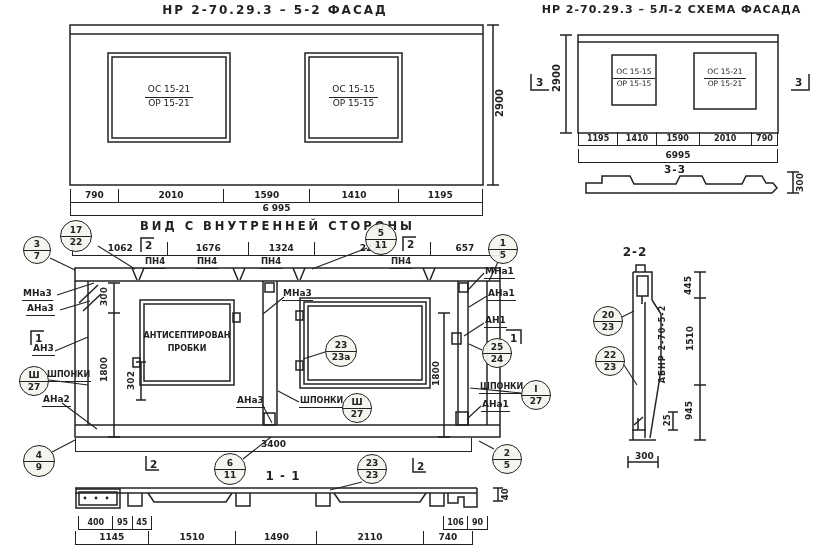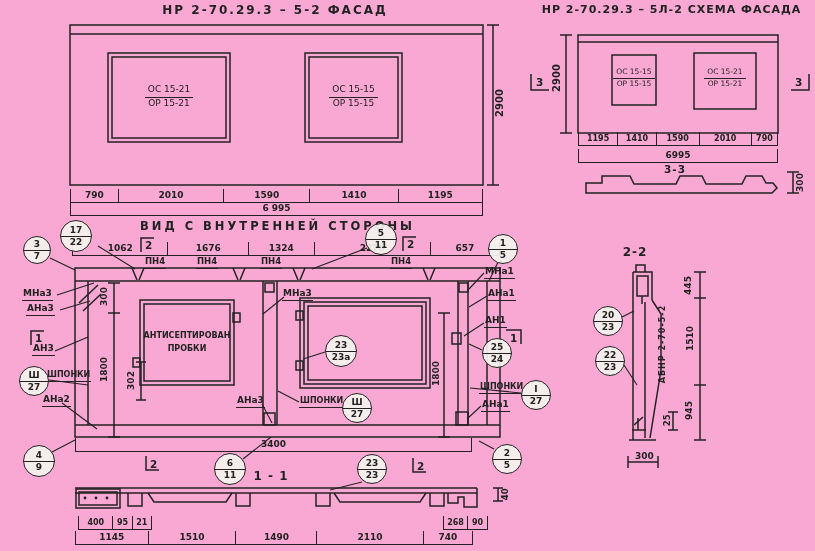--- a/index.html
+++ b/index.html
@@ -1,17 +1,17 @@
 <!DOCTYPE html>
 <html><head>
 <meta charset="utf-8">
 <style>
   *{margin:0;padding:0;box-sizing:border-box}
   html,body{background:#dddbd4}
-  #sheet{position:relative;width:815px;height:551px;background:#f9a8d4;overflow:hidden;
+  #sheet{position:relative;width:815px;height:551px;background:#ffffff;overflow:hidden;
          font-family:"DejaVu Sans",sans-serif;color:#222}
   .abs{position:absolute}
   .t{font-weight:bold;font-size:10px;line-height:1;white-space:nowrap;color:#222}
   .title{font-size:12px;font-weight:bold;letter-spacing:2px;text-align:center;white-space:nowrap}
   .sub{font-size:11.5px;font-weight:bold;letter-spacing:3px;text-align:center;white-space:nowrap}
   .rot{transform:rotate(-90deg);transform-origin:center}
   .flagnum{font-size:10.5px;font-weight:bold;line-height:1}
   .lbl{font-size:9px;font-weight:bold;line-height:1;border-bottom:1.4px solid #222;padding:0 1px 2px;white-space:nowrap}
   .marker{border:1.6px solid #222;border-radius:50%;display:flex;flex-direction:column;align-items:center;
           justify-content:center;background:rgba(244,243,238,.92)}
@@ -190,21 +190,21 @@
     <g fill="#222" stroke="none">
       <circle cx="85" cy="498" r="1.4"></circle>
       <circle cx="96" cy="498" r="1.4"></circle>
       <circle cx="107" cy="498" r="1.4"></circle>
     </g>
   </svg>
 
   <div class="abs title" style="left:130px;top:3px;width:290px">НР 2-70.29.3 – 5-2    ФАСАД</div>
   <div class="abs title" style="left:528px;top:3px;width:287px;font-size:11px;letter-spacing:1px">НР 2-70.29.3 – 5Л-2  СХЕМА ФАСАДА</div>
   <div class="abs sub" style="left:140px;top:219px;width:260px">ВИД С ВНУТРЕННЕЙ СТОРОНЫ</div>
-  <div class="abs title" style="left:244px;top:469px;width:54px;letter-spacing:1px">1 - 1</div>
+  <div class="abs title" style="left:256px;top:469px;width:54px;letter-spacing:1px">1 - 1</div>
   <div class="abs title" style="left:617px;top:245px;width:36px;letter-spacing:1px">2-2</div>
   <div class="abs title" style="left:660px;top:163px;width:30px;font-size:10.5px;letter-spacing:1px">3-3</div>
 
   <div class="abs frac" style="left:108px;top:84px;width:122px">
     <span class="fr-t">ОС 15-21</span>
     <span>ОР 15-21</span>
   </div>
   <div class="abs frac" style="left:305px;top:84px;width:97px">
     <span class="fr-t">ОС 15-15</span>
     <span>ОР 15-15</span>
@@ -397,26 +397,26 @@
   <div class="abs t" style="left:635px;top:452px;font-size:9px">300</div>
 
   <div class="abs dimrow small" style="left:78px;top:516px;width:74px;height:14px">
     <div class="seg" style="flex-grow:40">
         <span>400</span>
       </div>
     <div class="seg" style="flex-grow:17">
         <span>95</span>
       </div>
     <div class="seg" style="flex-grow:17">
-        <span>21</span>
+        <span>45</span>
       </div>
   </div>
   <div class="abs dimrow small" style="left:443px;top:516px;width:45px;height:14px">
     <div class="seg" style="flex-grow:20">
-        <span>268</span>
+        <span>106</span>
       </div>
     <div class="seg" style="flex-grow:25">
         <span>90</span>
       </div>
   </div>
   <div class="abs t rot" style="left:499px;top:490px;font-size:8.5px">40</div>
   <div class="abs dimrow" style="left:75px;top:531px;width:398px;height:14px">
     <div class="seg" style="flex-grow:68">
         <span>1145</span>
       </div>

